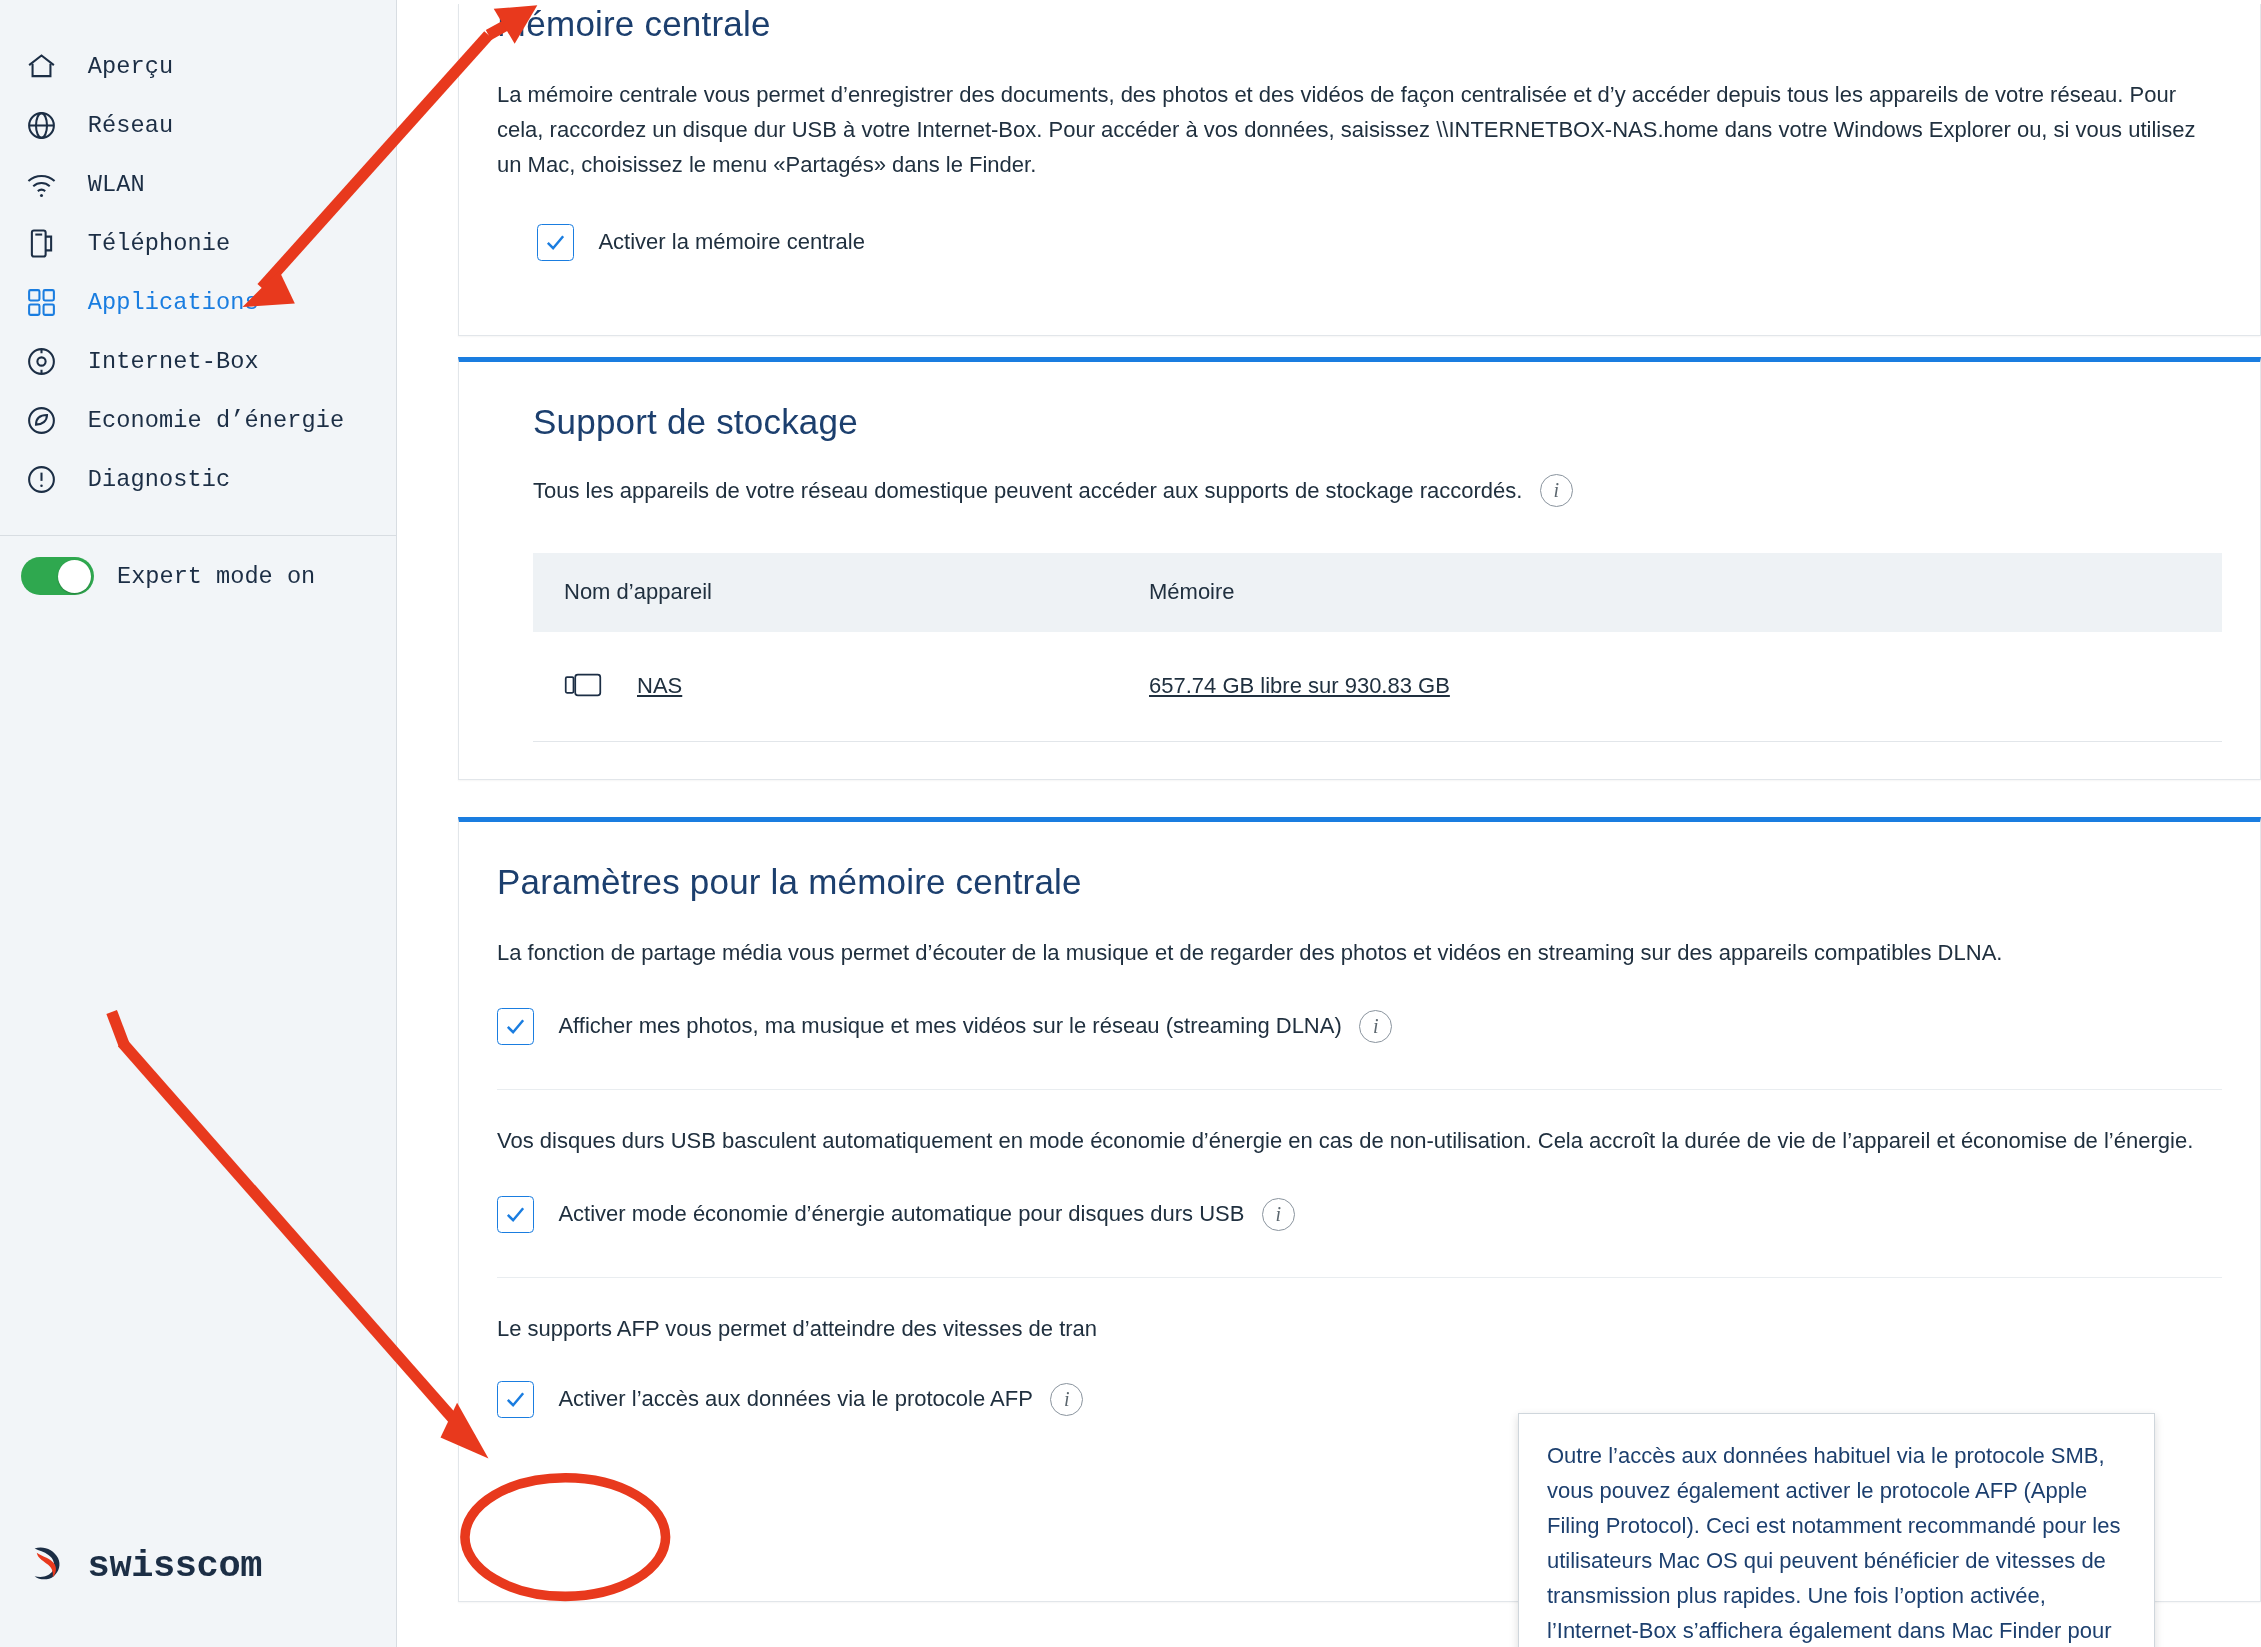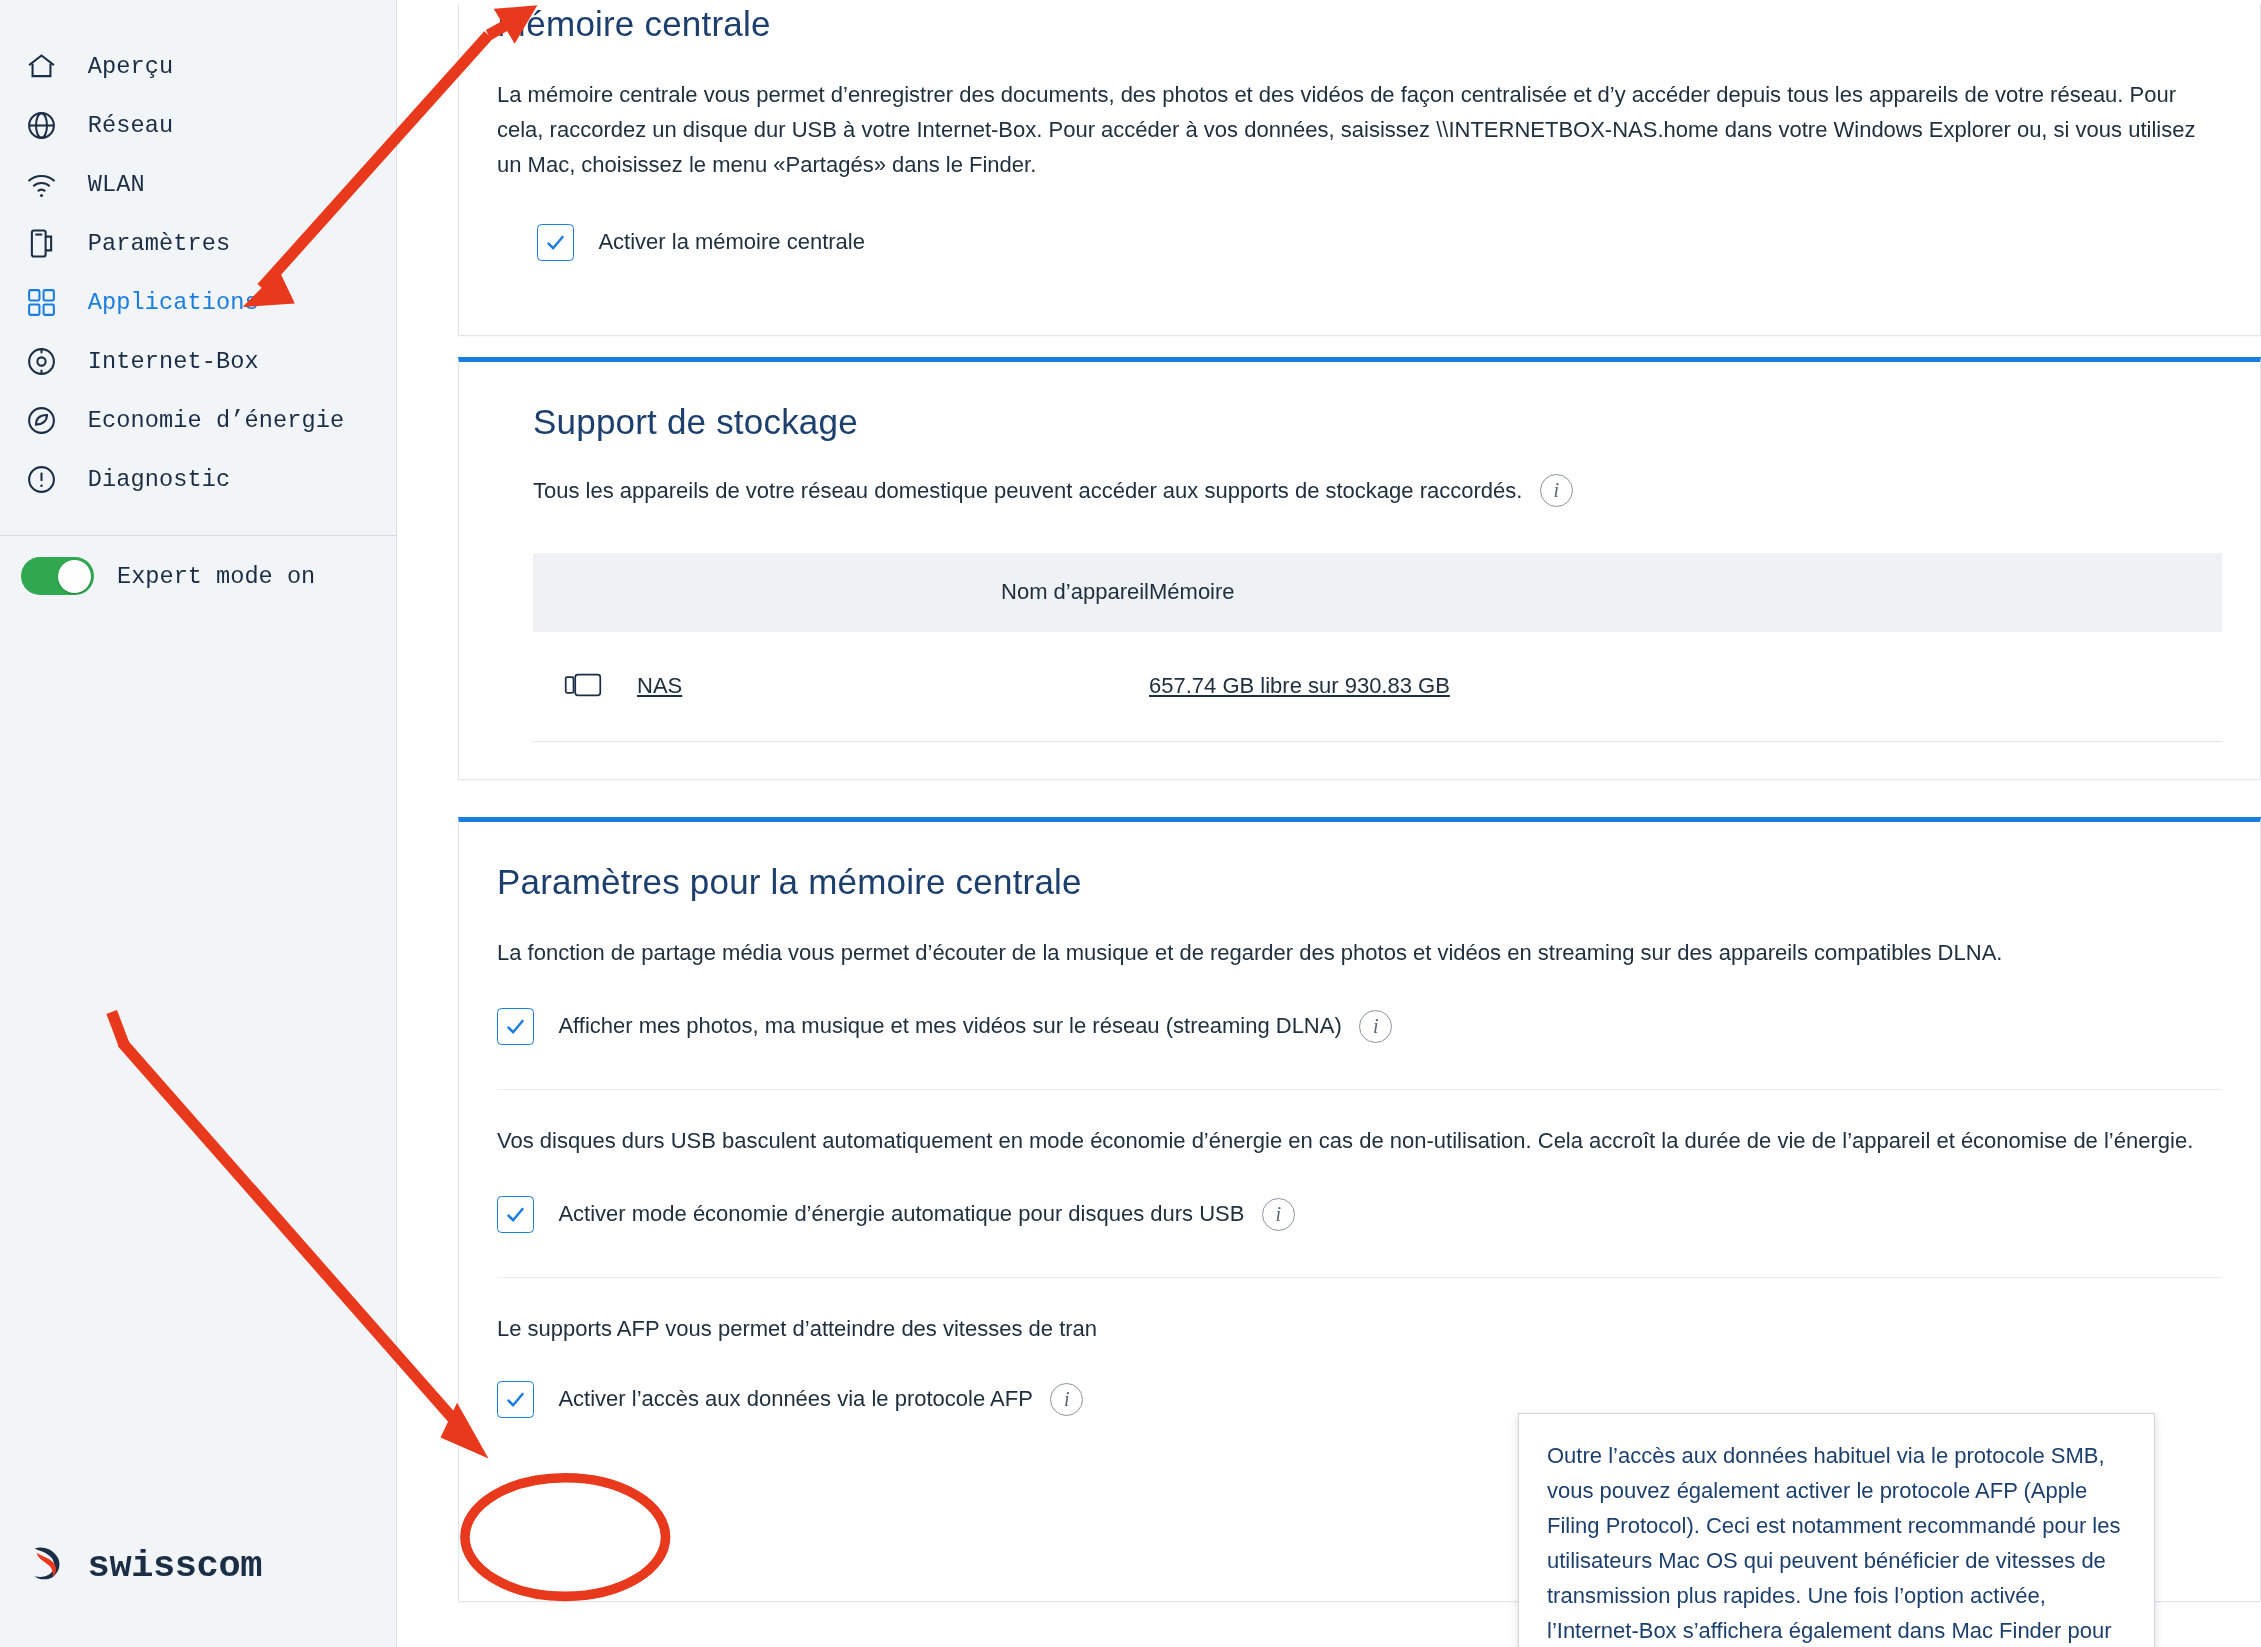--- a/index.html
+++ b/index.html
@@ -182,21 +182,21 @@
     background: #eef2f5;
     display: flex;
     align-items: center;
     height: 79px;
     padding-left: 31px;
   }
   .th {
     font-size: 22px;
     color: #20303f;
   }
-  .col1 { width: 585px; flex: 0 0 585px; text-align: right; }
+  .col1 { width: 585px; flex: 0 0 585px; }
   .trow {
     display: flex;
     align-items: center;
     height: 110px;
     padding-left: 31px;
     border-bottom: 0.9px solid #e2e6ea;
   }
   .td {
     font-size: 22px;
     color: #20303f;
@@ -277,21 +277,21 @@
       </div>
 
       <div class="nav-item">
         <span class="nav-icon">
           <svg width="33" height="33" viewBox="0 0 24 24" fill="none" stroke="currentColor" stroke-width="1.5">
             <rect x="5" y="2.5" width="10" height="19" rx="1.5"></rect>
               <path d="M15 7h4v10h-4"></path>
               <path d="M7.5 5.5h5"></path>
           </svg>
         </span>
-        <span class="nav-label">Paramètres</span>
+        <span class="nav-label">Téléphonie</span>
       </div>
 
       <div class="nav-item active">
         <span class="nav-icon">
           <svg width="33" height="33" viewBox="0 0 24 24" fill="none" stroke="currentColor" stroke-width="1.5">
             <rect x="3" y="3" width="7.5" height="7.5" rx="1"></rect>
               <rect x="13.5" y="3" width="7.5" height="7.5" rx="1"></rect>
             <rect x="3" y="13.5" width="7.5" height="7.5" rx="1"></rect>
               <rect x="13.5" y="13.5" width="7.5" height="7.5" rx="1"></rect>
           </svg>

